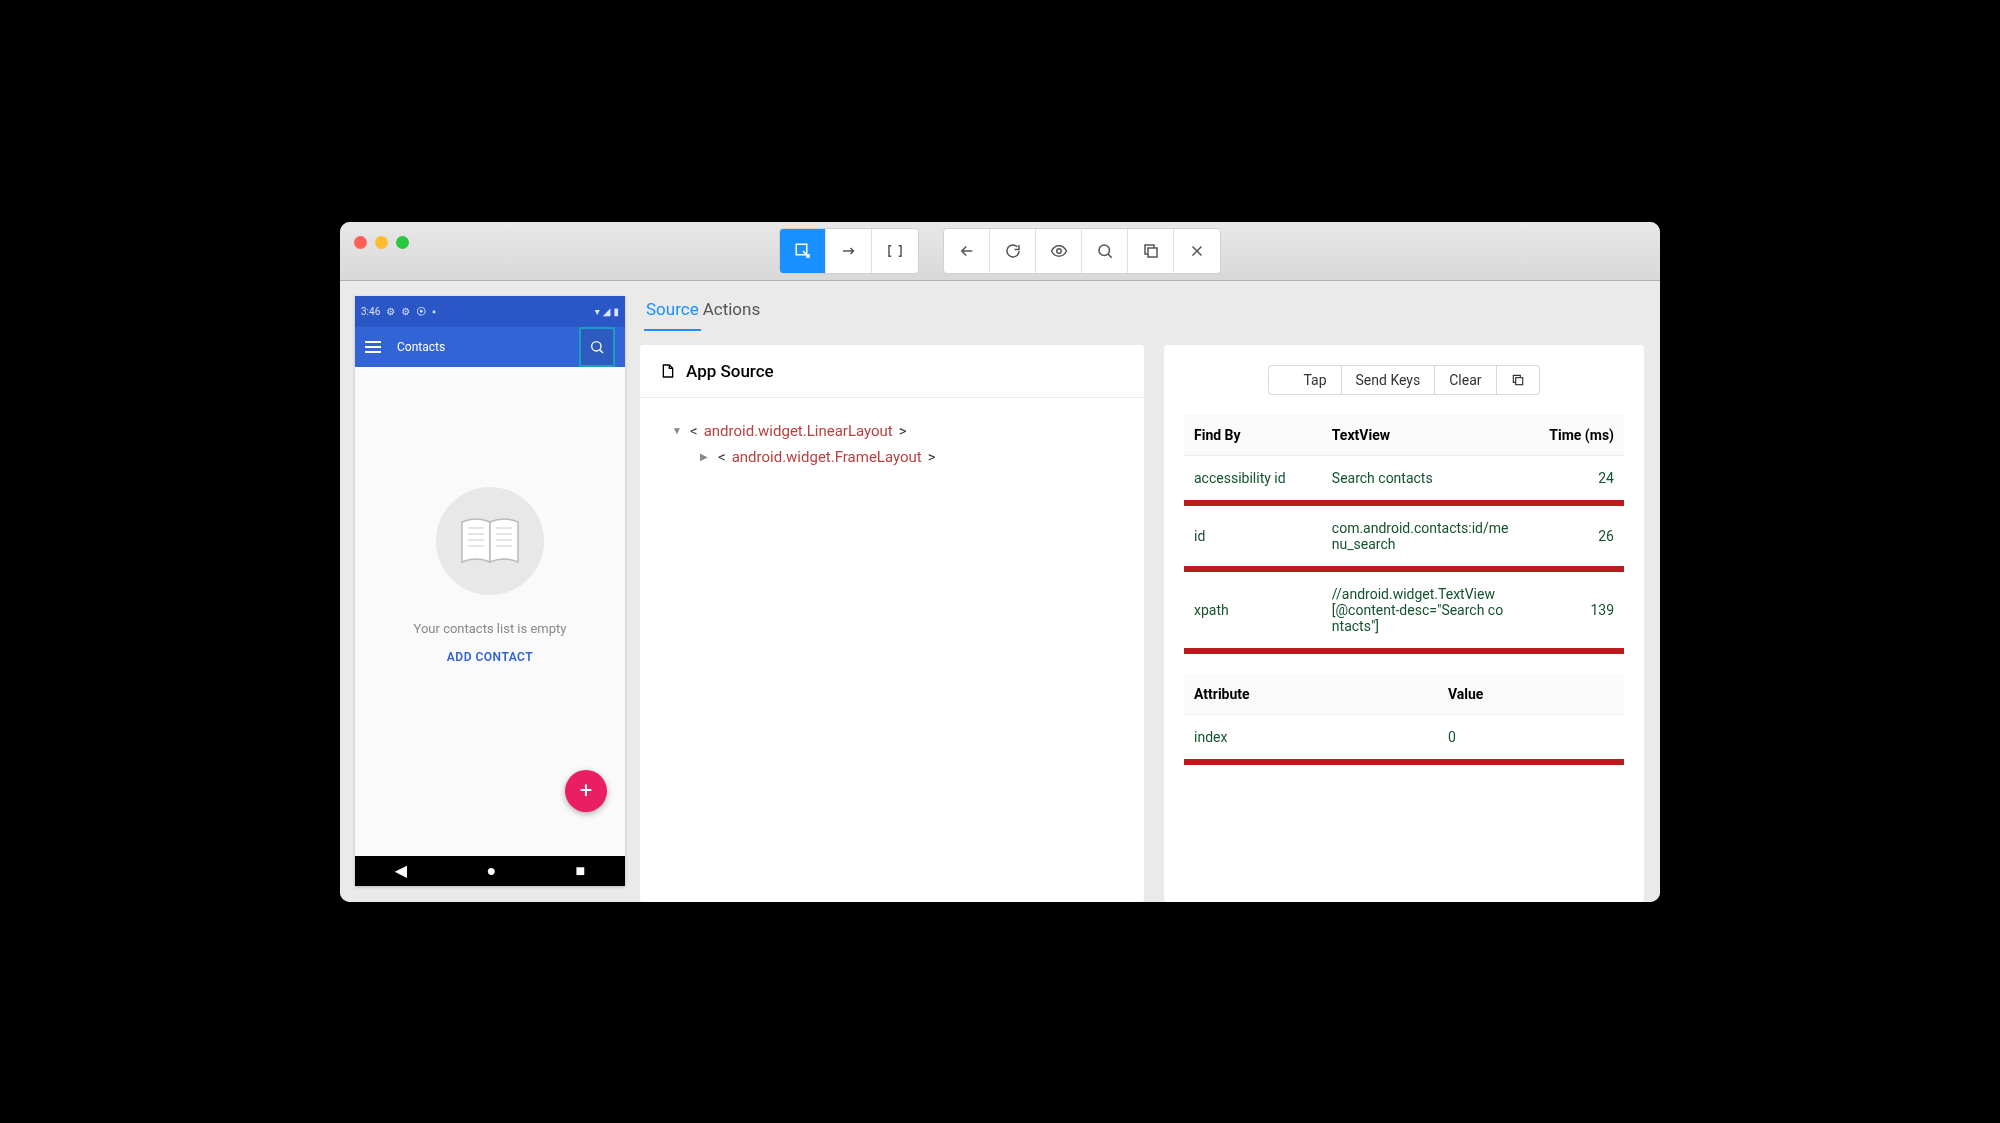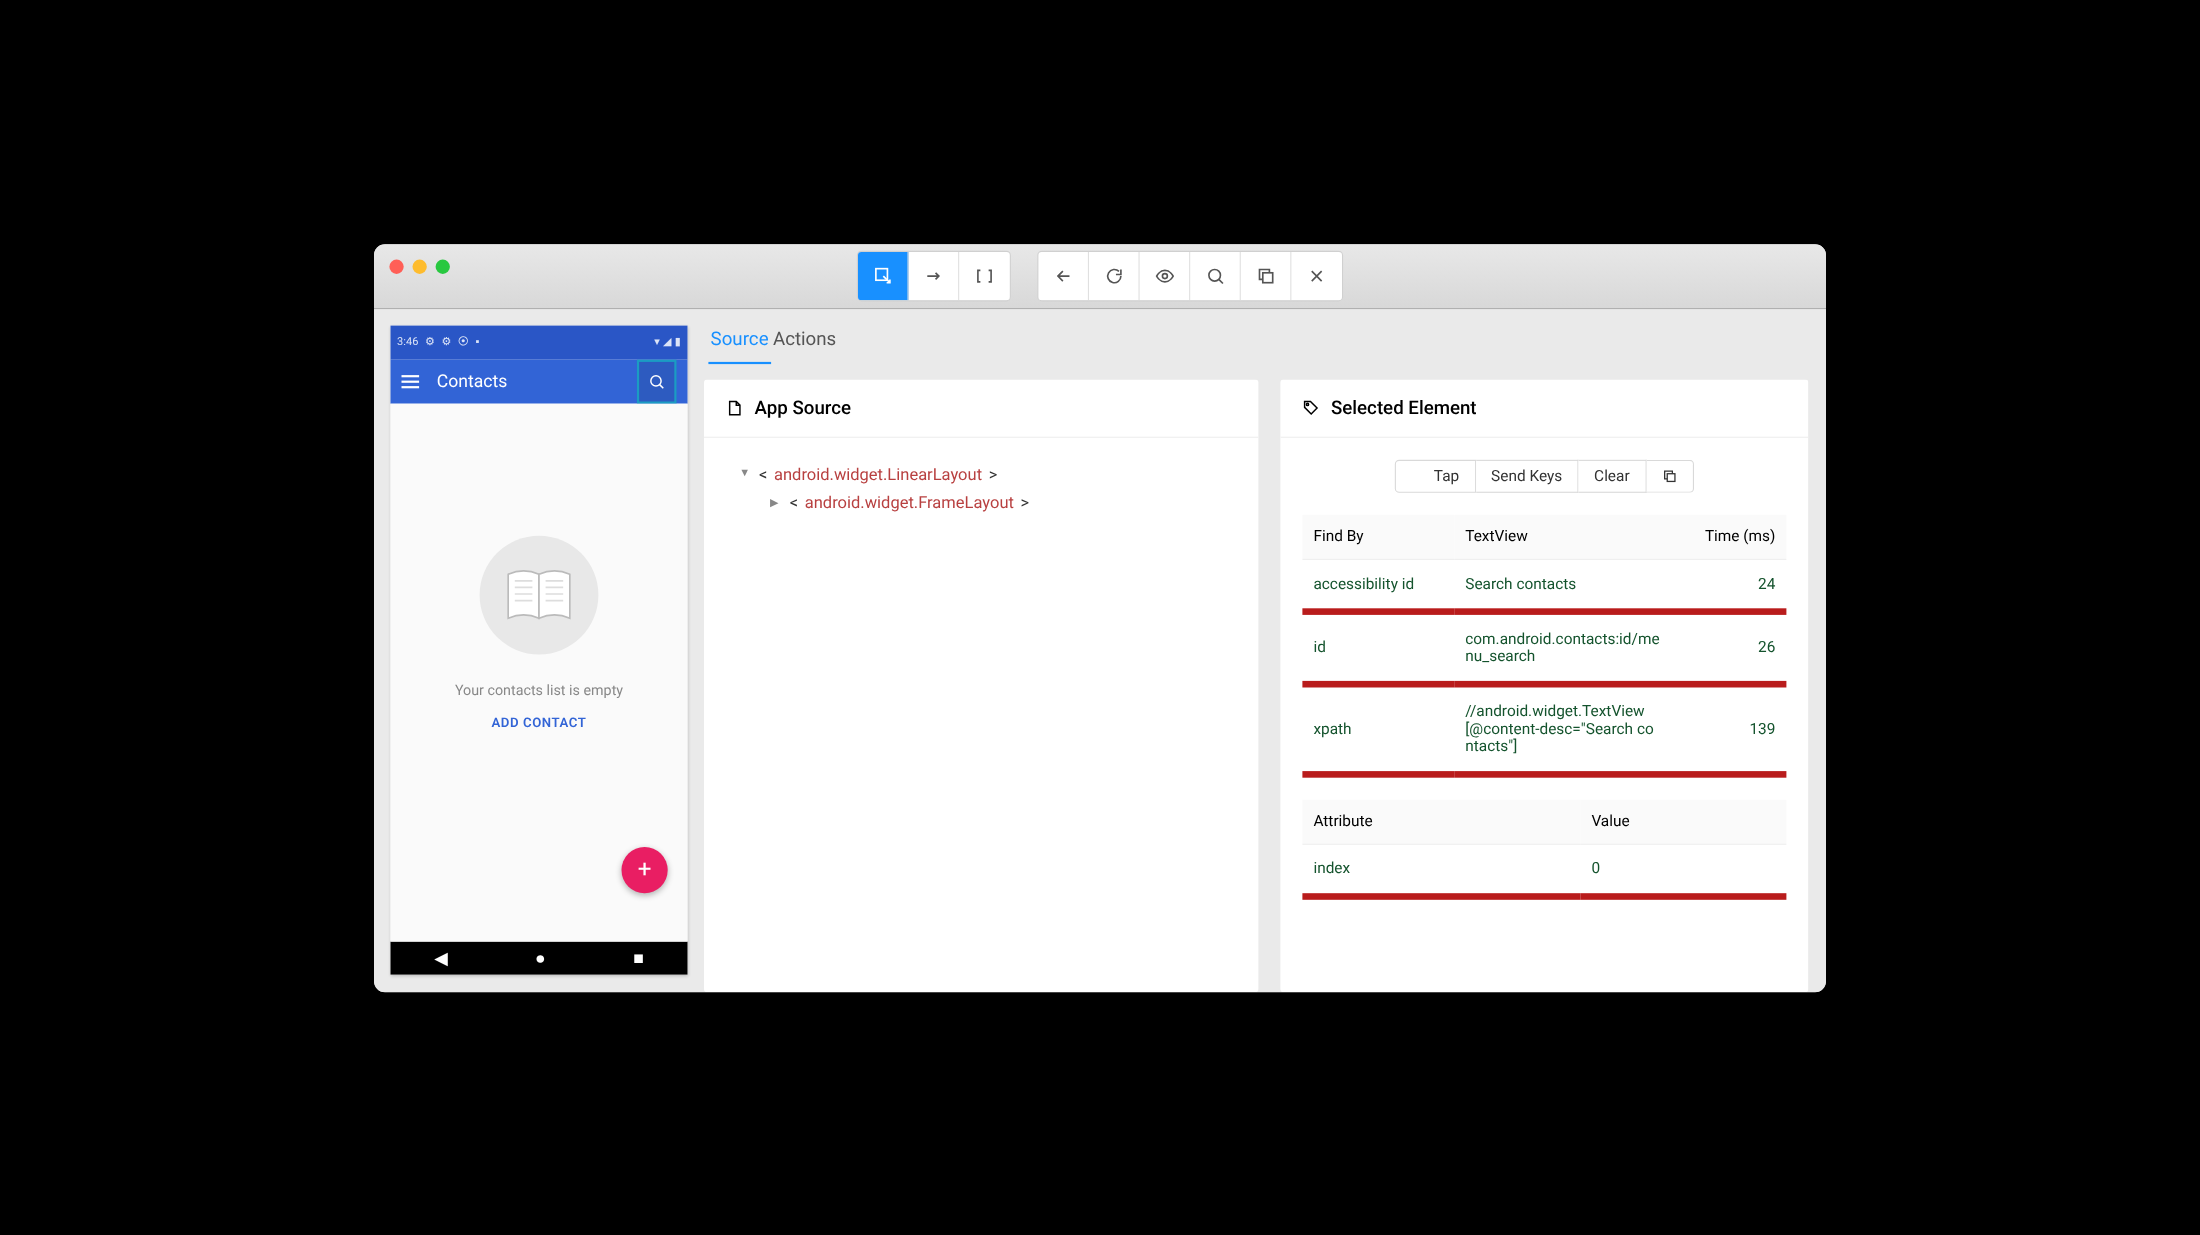--- a/index.html
+++ b/index.html
@@ -50,21 +50,21 @@
   width: 288px; height: 590px; background: #fafafa; display: flex; flex-direction: column;
   box-shadow: 0 1px 3px rgba(0,0,0,0.2);
 }
 .statusbar {
   height: 31px; background: #2a56c6; color: #dce4f7; font-size: 10px;
   display: flex; align-items: center; padding: 0 6px; gap: 6px;
 }
 .statusbar .right { margin-left: auto; display: flex; gap: 3px; align-items: center; }
 .appbar {
   height: 40px; background: #3264d6; color: #fff; display: flex; align-items: center;
-  padding: 0 10px; gap: 16px; font-size: 16px; position: relative;
+  padding: 0 10px; gap: 16px; font-size: 12px; position: relative;
 }
 .appbar .search-btn {
   margin-left: auto; width: 36px; height: 40px; background: #2d5bc0;
   display: flex; align-items: center; justify-content: center;
   border: 2px solid rgba(0,255,200,0.4);
 }
 .hamburger { display: flex; flex-direction: column; gap: 3px; }
 .hamburger span { width: 16px; height: 2px; background: #fff; }
 .device-body { flex:1; background:#fafafa; display:flex; flex-direction:column; align-items:center; padding-top:120px; position:relative; }
 .book-icon {
@@ -109,21 +109,21 @@
 .action-btns { display: flex; justify-content: center; gap: 0; margin-bottom: 20px; }
 .abtn {
   border: 1px solid #d9d9d9; padding: 6px 14px; font-size: 14px; background: #fff; cursor: pointer;
   color: #333; display: flex; align-items: center; gap: 4px;
 }
 .abtn:first-child { border-radius: 4px 0 0 4px; padding-left: 34px; }
 .abtn:last-child { border-radius: 0 4px 4px 0; }
 .abtn + .abtn { border-left: none; }
 
 table { width: 100%; border-collapse: collapse; font-size: 14px; }
-th { text-align: left; padding: 12px 10px; font-weight: 400; border-bottom: 1px solid #eee; background: #fafafa; }
+th { text-align: left; padding: 12px 10px; font-weight: 700; border-bottom: 1px solid #eee; background: #fafafa; }
 th.rt { text-align: right; }
 td { padding: 14px 10px; border-bottom: 6px solid #b91c1c; color: #14532d; vertical-align: middle; }
 td.rt { text-align: right; }
 td.sel { word-break: break-all; max-width: 160px; }
 .table-gap { height: 20px; }
 </style>
 </head>
 <body>
 
 <div class="window">
@@ -268,27 +268,20 @@
             <div class="tree-row indent2">
               <span class="caret">▶</span>
               <span class="tree-bracket">&lt;</span>
                 <span class="tree-tag">android.widget.FrameLayout</span>
                 <span class="tree-bracket">&gt;</span>
             </div>
           </div>
         </div>
 
         <div class="panel rightp">
-          <div class="panel-header">
-            <svg width="16" height="16" viewBox="0 0 24 24" fill="none" stroke="currentColor" stroke-width="2">
-                <path d="M20 12l-8 8L3 11V3h8z"></path>
-                <circle cx="7" cy="7" r="1.5"></circle>
-              </svg>
-            <span>Selected Element</span>
-          </div>
           <div class="panel-body">
             <div class="action-btns">
               <button class="abtn">Tap</button>
               <button class="abtn">Send Keys</button>
               <button class="abtn">Clear</button>
               <button class="abtn">
                 <svg width="14" height="14" viewBox="0 0 24 24" fill="none" stroke="currentColor" stroke-width="2">
                     <rect x="8" y="8" width="12" height="12"></rect>
                     <path d="M16 8V4H4v12h4"></path>
                   </svg>

